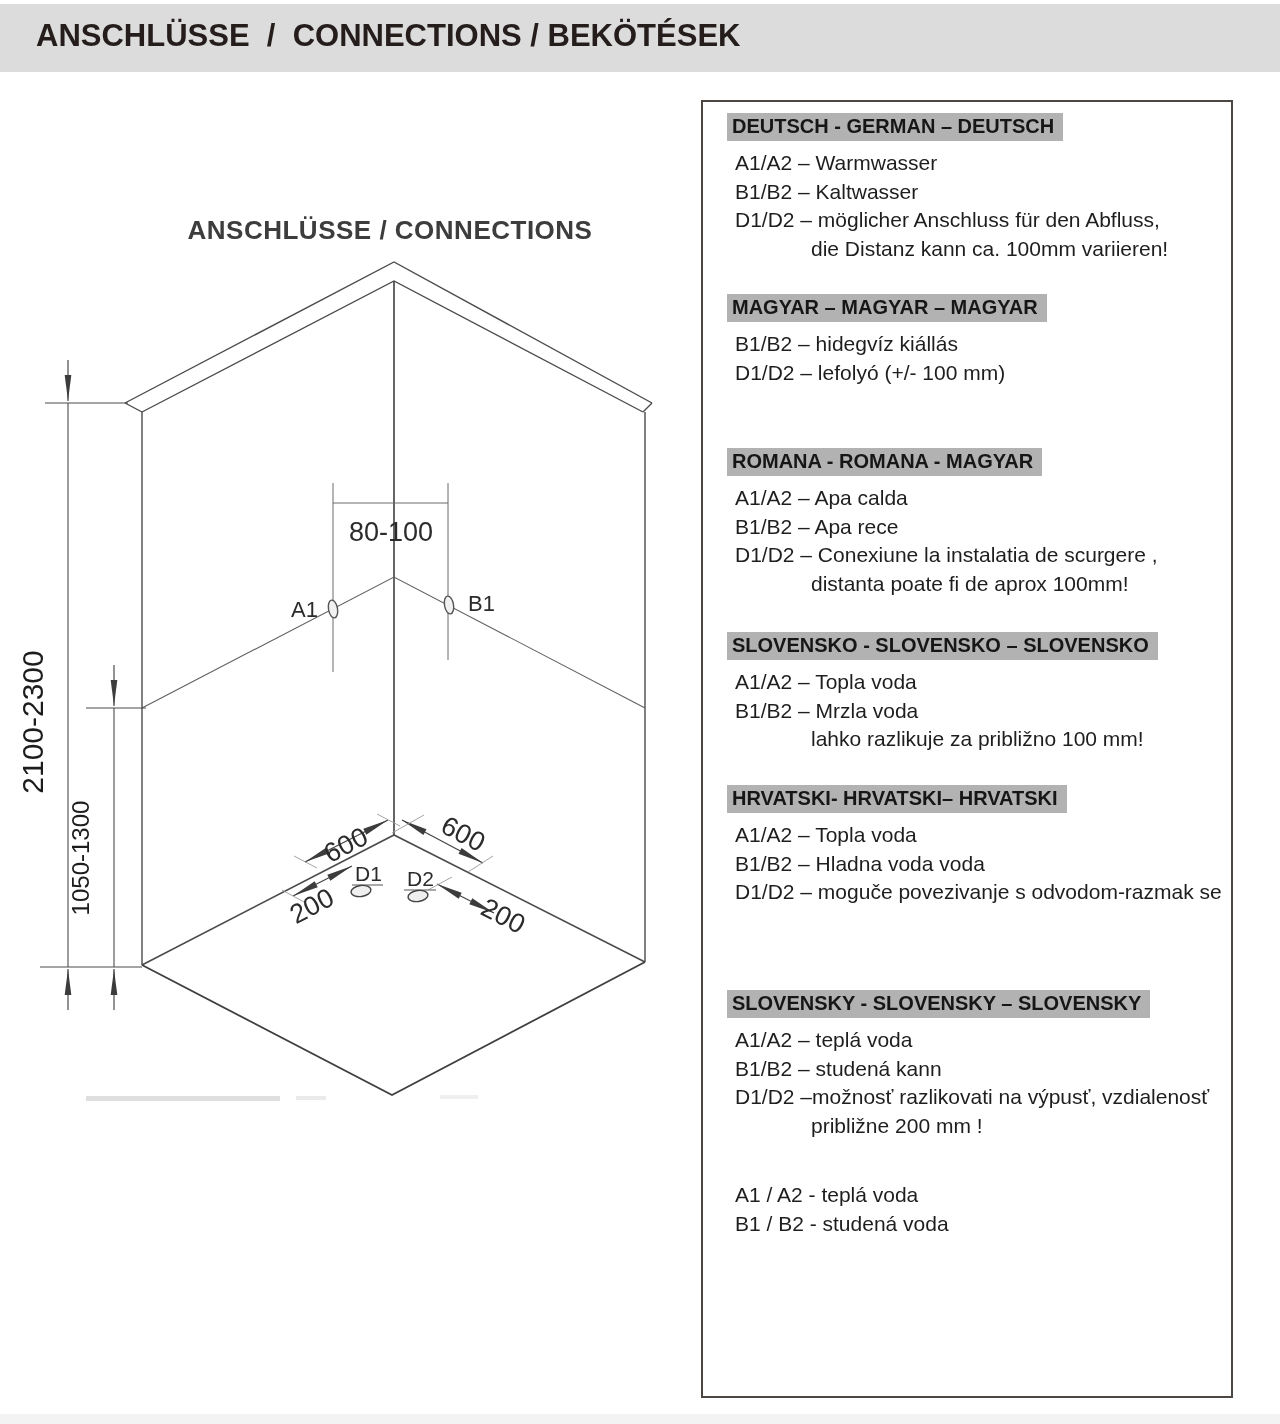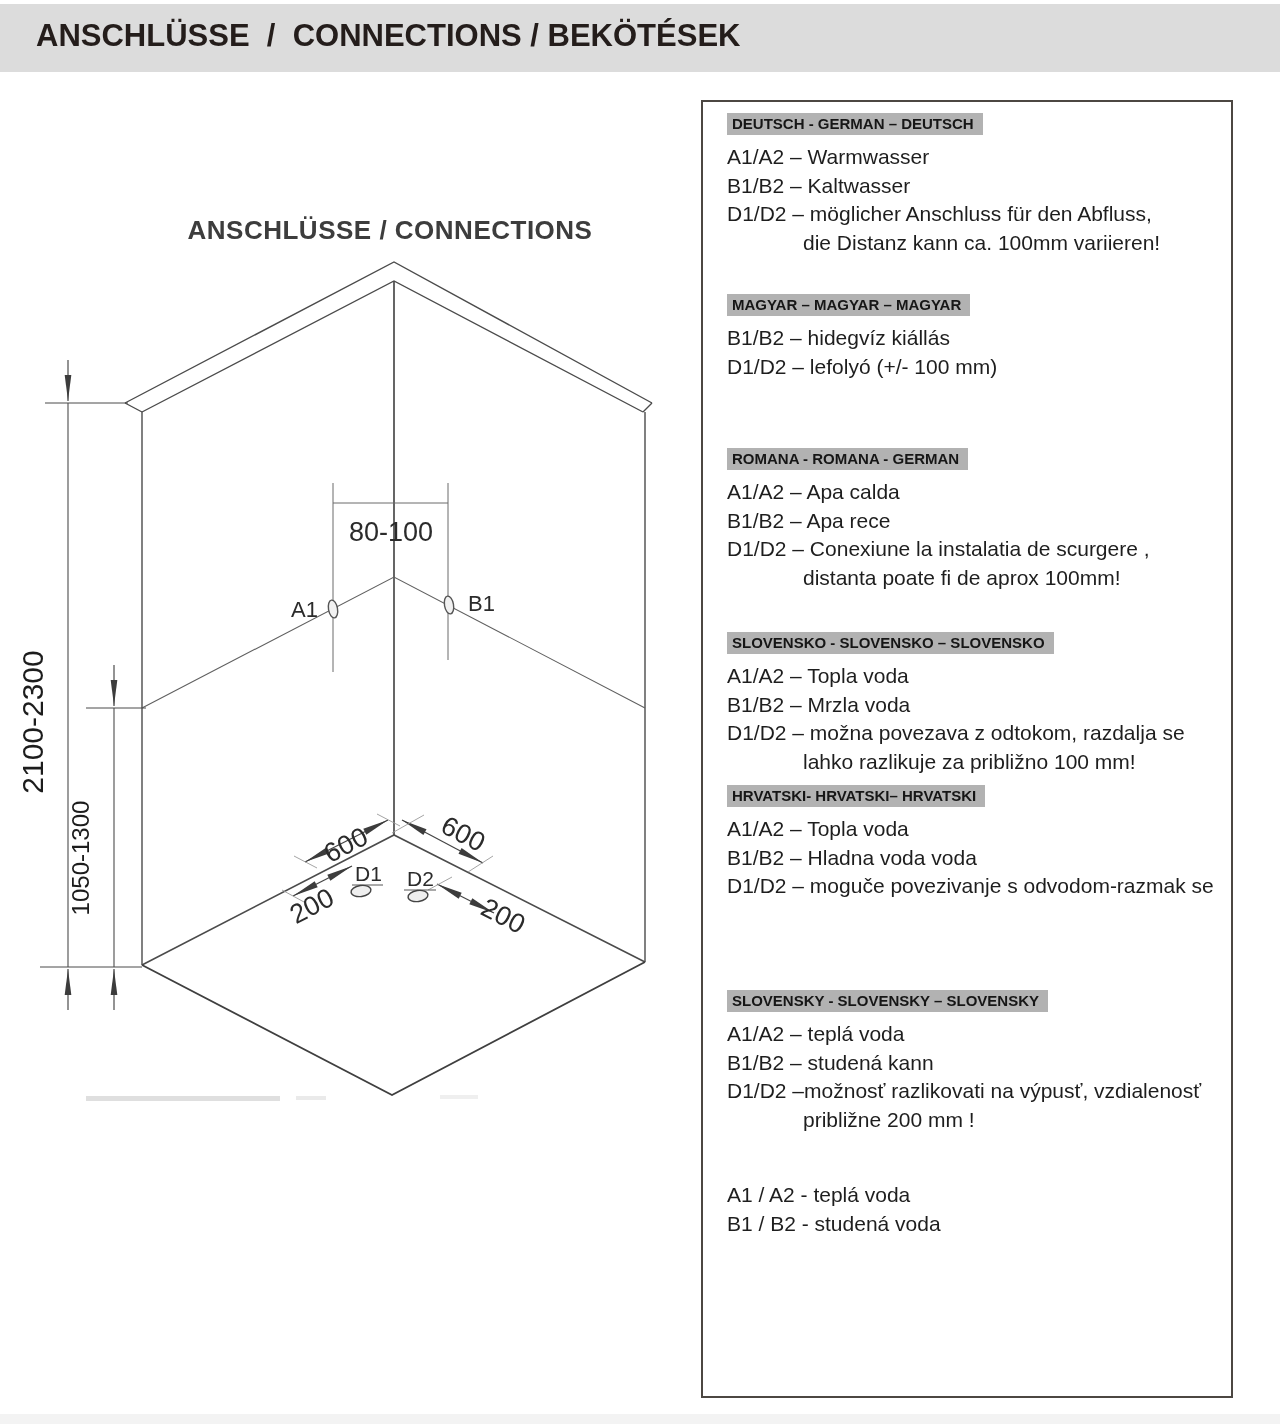--- a/index.html
+++ b/index.html
@@ -6,24 +6,24 @@
   #page{position:relative;width:1280px;height:1424px;background:#ffffff;overflow:hidden;
         font-family:"Liberation Sans", sans-serif;}
   
   .top-band{position:absolute;left:0;top:4px;width:1280px;height:68px;background:#dcdcdc;}
   .top-band .t{position:absolute;left:36px;top:14px;font-size:31px;font-weight:bold;
                color:#241d1b;letter-spacing:0px;white-space:pre;}
   
   .panel{position:absolute;left:701px;top:100px;width:528px;height:1294px;
          border:2px solid #4c4742;background:#ffffff;}
   .section{position:absolute;left:24px;right:10px;}
-  .sec-bar{display:inline-block;background:#b2b2b2;color:#161616;font-size:15px;
+  .sec-bar{display:inline-block;background:#b2b2b2;color:#161616;font-size:20px;
            font-weight:bold;line-height:1.15;padding:2px 9px 3px 5px;white-space:nowrap;}
   .sec-lines{margin-top:8px;}
-  .ln{font-size:21px;line-height:28.5px;color:#1e1e1e;white-space:nowrap;}
+  .ln{font-size:21px;line-height:28.5px;color:#1e1e1e;white-space:nowrap;margin-left:8px;}
   .ln.cont{padding-left:76px;}
   
   #diag{position:absolute;left:0;top:0;}
   .bottom-strip{position:absolute;left:0;top:1414px;width:1280px;height:10px;background:#f3f3f3;}
 </style>
 </head>
 <body>
 
 <div id="page">
 
@@ -131,35 +131,34 @@
 
     <div class="section" style="top:192px">
       <div class="sec-bar">MAGYAR – MAGYAR – MAGYAR</div>
       <div class="sec-lines">
         <div class="ln">B1/B2 – hidegvíz kiállás</div>
         <div class="ln">D1/D2 – lefolyó (+/- 100 mm)</div>
       </div>
     </div>
 
     <div class="section" style="top:346px">
-      <div class="sec-bar">ROMANA - ROMANA - GERMAN</div>
+      <div class="sec-bar">ROMANA - ROMANA - MAGYAR</div>
       <div class="sec-lines">
         <div class="ln">A1/A2 – Apa calda</div>
         <div class="ln">B1/B2 – Apa rece</div>
         <div class="ln">D1/D2 – Conexiune la instalatia de scurgere ,</div>
         <div class="ln cont">distanta poate fi de aprox 100mm!</div>
       </div>
     </div>
 
     <div class="section" style="top:530px">
       <div class="sec-bar">SLOVENSKO - SLOVENSKO – SLOVENSKO</div>
       <div class="sec-lines">
         <div class="ln">A1/A2 – Topla voda</div>
         <div class="ln">B1/B2 – Mrzla voda</div>
-        <div class="ln">D1/D2 – možna povezava z odtokom, razdalja se</div>
         <div class="ln cont">lahko razlikuje za približno 100 mm!</div>
       </div>
     </div>
 
     <div class="section" style="top:683px">
       <div class="sec-bar">HRVATSKI- HRVATSKI– HRVATSKI</div>
       <div class="sec-lines">
         <div class="ln">A1/A2 – Topla voda</div>
         <div class="ln">B1/B2 – Hladna voda voda</div>
         <div class="ln">D1/D2 – moguče povezivanje s odvodom-razmak se</div>

